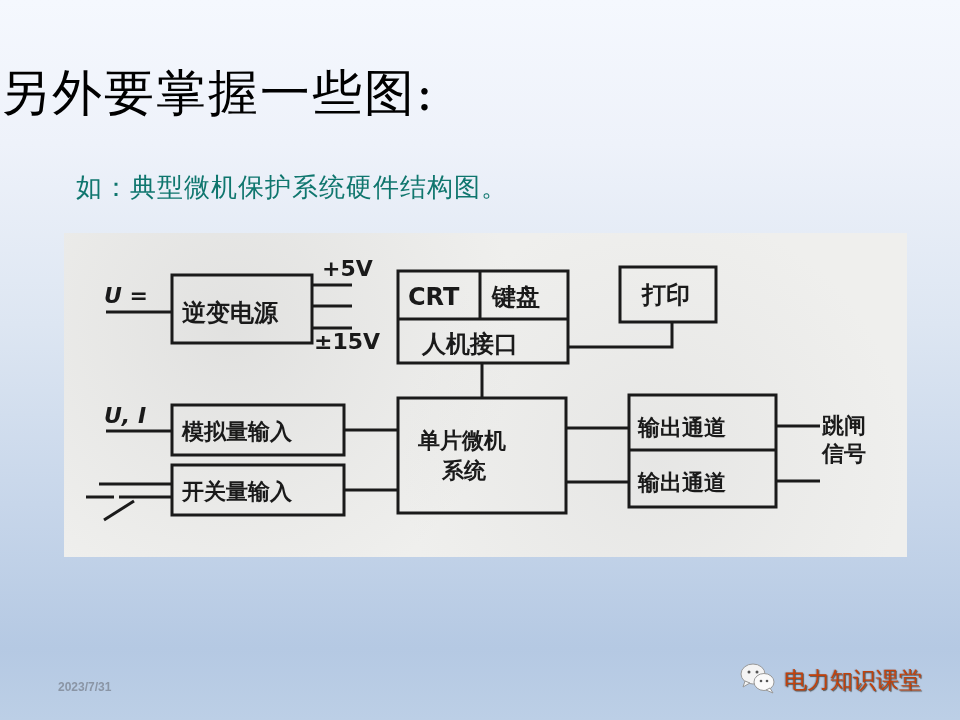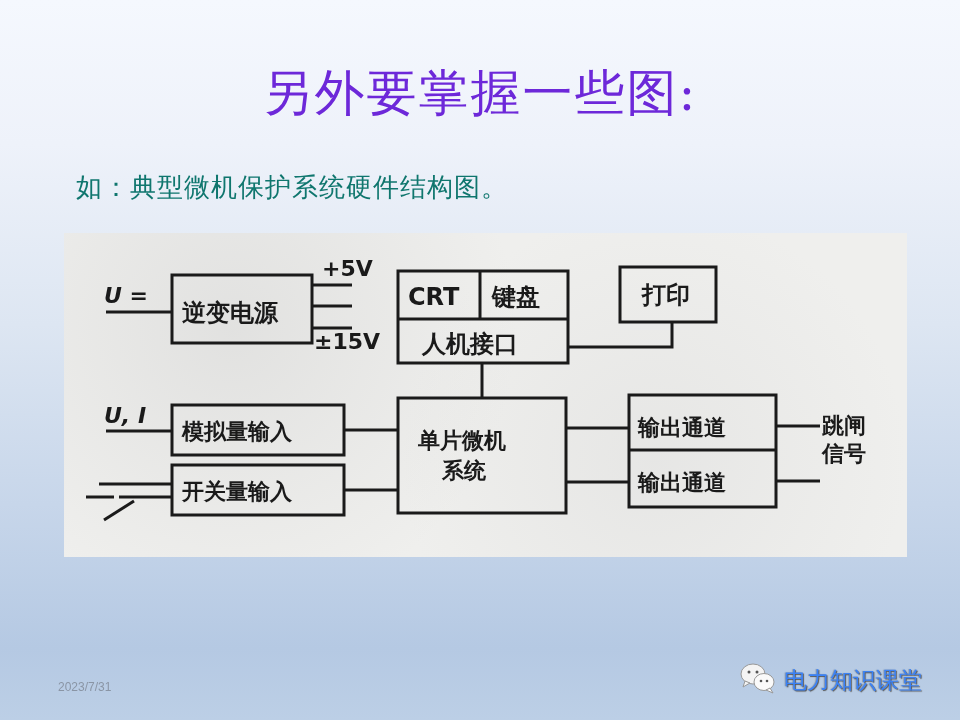--- a/index.html
+++ b/index.html
@@ -4,22 +4,22 @@
   <style>
     html, body { margin: 0; padding: 0; }
     body {
       width: 960px; height: 720px; overflow: hidden; position: relative;
       background: linear-gradient(180deg, #f5f8fe 0%, #eef2fa 20%, #dde6f2 45%, #c7d6ea 70%, #b5c9e3 90%, #bccfe6 100%);
       font-family: "DejaVu Serif", "Liberation Serif", serif;
       color: #111;
     }
     .title {
       position: absolute; left: 0; right: 0; top: 60px;
-      text-align: center; font-size: 50px; letter-spacing: 2px;
-      font-family: "DejaVu Serif", serif; color: #6d28d9;
+      font-size: 50px; letter-spacing: 2px;
+      font-family: "DejaVu Serif", serif; color: #000000;
     }
     .subtitle {
       position: absolute; left: 76px; top: 170px;
       font-size: 26px; letter-spacing: 1px;
       font-family: "DejaVu Serif", serif; color: #0f766e;
     }
     .diagram {
       position: absolute; left: 64px; top: 233px; width: 843px; height: 324px;
       background: #efefed;
       background-image:
@@ -27,27 +27,28 @@
         radial-gradient(circle at 70% 70%, rgba(210,210,210,0.3) 0, rgba(210,210,210,0) 40%);
     }
     .diagram svg { position: absolute; left: 0; top: 0; }
     .diagram svg text {
       font-family: "DejaVu Sans", sans-serif; font-weight: bold; fill: #1a1a1a;
     }
     .date {
       position: absolute; left: 58px; top: 680px;
       font-size: 12px; color: #8a95a5;
       font-family: "Liberation Sans", sans-serif;
+      font-weight: bold;
     }
     .brand {
       position: absolute; left: 738px; top: 662px; height: 36px;
       display: flex; align-items: center; gap: 6px;
     }
     .brand-text {
-      font-family: "DejaVu Sans", sans-serif; font-size: 23px; color: #3b82f6;
+      font-family: "DejaVu Sans", sans-serif; font-size: 23px; color: #c2410c;
       text-shadow: 1px 1px 1px #555, -1px 0 1px rgba(80,80,80,0.4);
       letter-spacing: 0px;
     }
   </style>
 </head>
 <body>
 
 <div class="title">另外要掌握一些图:</div>
 <div class="subtitle">如：典型微机保护系统硬件结构图。</div>
 

